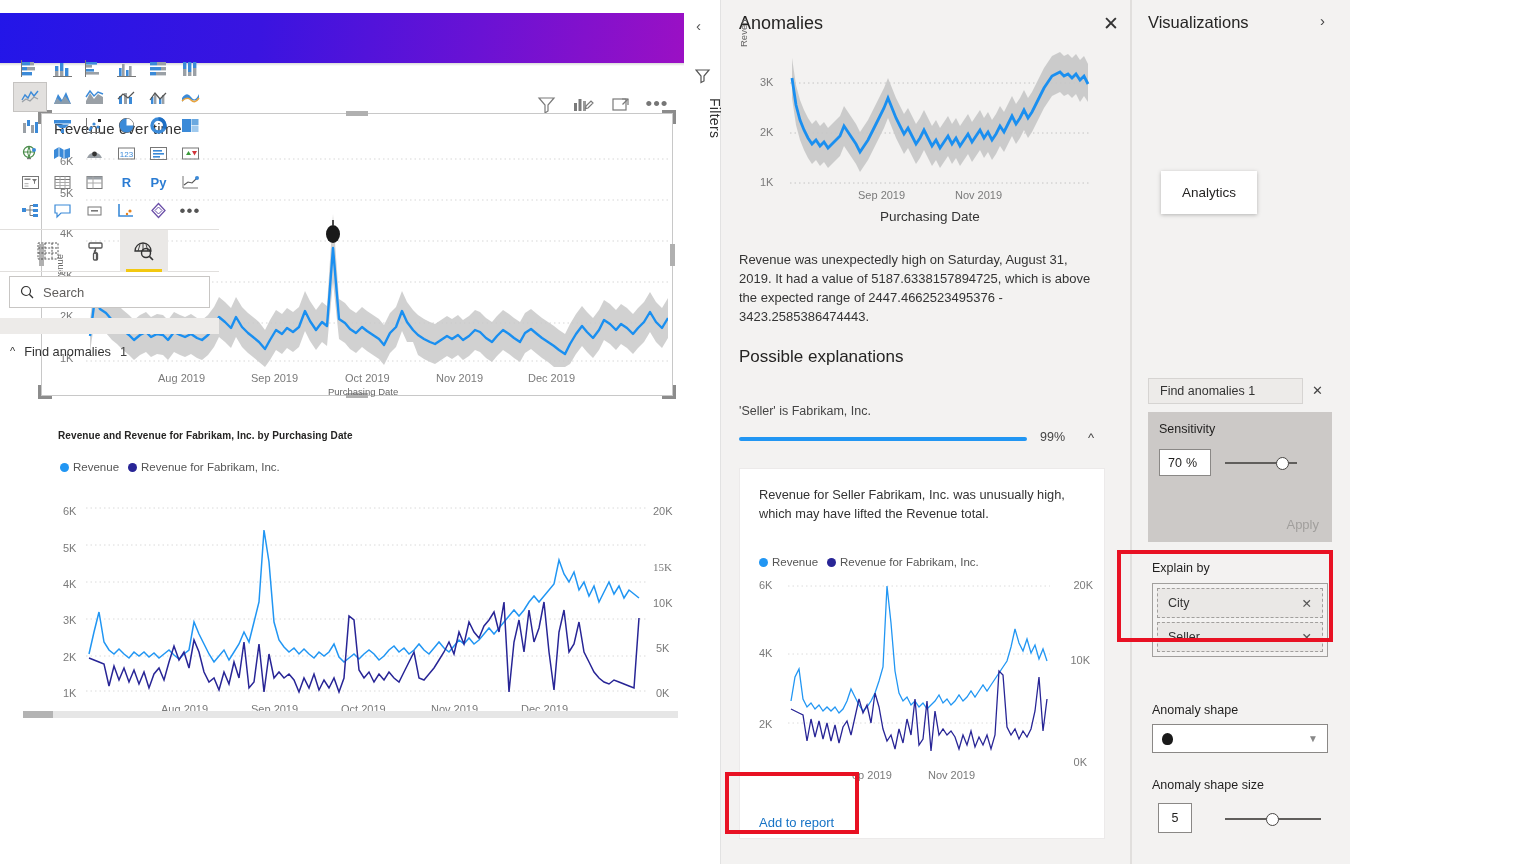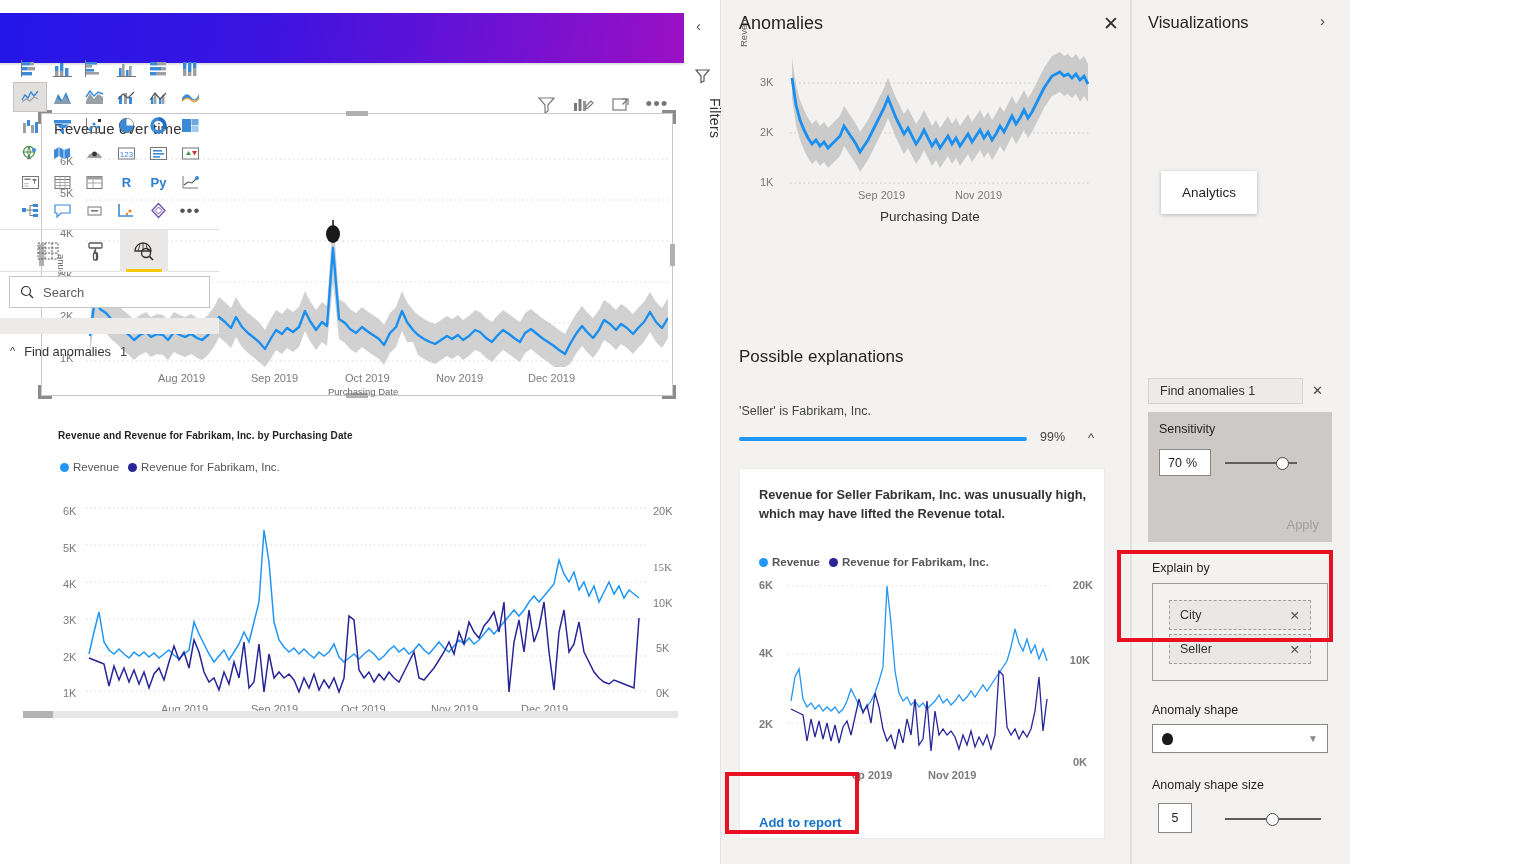--- a/index.html
+++ b/index.html
@@ -70,21 +70,21 @@
   .strength-row { position:absolute; right:28px; top:375px; display:flex; align-items:center; gap:6px;
      font-size:12.5px; color:#333; font-weight:bold;}
   .info-circ { width:15px; height:15px; border:1px solid #666; border-radius:50%; font-size:10px;
      display:flex; align-items:center; justify-content:center; color:#555; font-weight:normal; font-style:italic;}
   .expl-label { position:absolute; left:739px; top:404px; font-size:12.5px; color:#444;}
   .strength-bar { position:absolute; left:739px; top:437px; width:288px; height:4px; background:#2196f3; border-radius:2px;}
   .strength-pct { position:absolute; left:1040px; top:430px; font-size:12.5px; color:#444;}
   .strength-chev { position:absolute; left:1088px; top:430px; font-size:13px; color:#444; cursor:pointer;}
 
   .expl-card { position:absolute; left:739px; top:468px; width:366px; height:371px;
-     background:#fff; border:1px solid #eceaea;font-weight:bold; }
+     background:#fff; border:1px solid #eceaea; }
   .card-text { position:absolute; left:19px; top:16px; width:330px; font-size:12.8px; line-height:19px; color:#333;}
   .card-legend { position:absolute; left:19px; top:87px; }
   .add-report { position:absolute; left:19px; top:346px; font-size:13px; color:#1673c6; cursor:pointer;}
 
   .redbox { position:absolute; border:4px solid #e81123; pointer-events:none; }
 
   
   .viz-pane { position:absolute; left:1131px; top:0; width:219px; height:864px; background:#f3f2f1;
      border-left:1px solid #e1dfdd; }
   .vz-title { position:absolute; left:19px; top:12px; font-size:16.5px; color:#252423;}
@@ -122,21 +122,21 @@
   .sens-box { position:absolute; left:1148px; top:412px; width:184px; height:130px; background:#ccc9c7;}
   .sens-lbl { position:absolute; left:11px; top:10px; font-size:12.5px; color:#201f1e;}
   .sens-input { position:absolute; left:11px; top:37px; width:52px; height:27px; background:#fff;
      border:1px solid #8a8886; font-size:12.5px; color:#201f1e; display:flex; align-items:center; gap:4px; padding-left:8px;}
   .slider { position:absolute; height:2px; background:#605e5c; }
   .sl-knob { position:absolute; width:13px; height:13px; border-radius:50%; background:#fff; border:1.5px solid #484644; cursor:pointer;}
   .apply-btn { position:absolute; right:13px; bottom:10px; font-size:13px; color:#a19f9d;}
 
   .eb-wrap { position:absolute; left:1152px; top:561px; }
   .eb-lbl { font-size:12.5px; color:#201f1e; }
-  .eb-box { margin-top:8px; width:176px; border:1px solid #a19f9d; background:#f3f2f1; padding:16px; }
+  .eb-box { margin-top:8px; width:176px; border:1px solid #a19f9d; background:#f3f2f1; padding:4px; }
   .eb-item { height:30px; border:1px dashed #a19f9d; background:#eae8e6; display:flex; align-items:center;
      justify-content:space-between; padding:0 10px; font-size:12.5px; color:#333; margin-bottom:4px;}
   .eb-item:last-child{ margin-bottom:0;}
   .eb-x { font-size:12.5px; color:#555; cursor:pointer;}
 
   .as-lbl { position:absolute; left:1152px; top:703px; font-size:12.5px; color:#201f1e;}
   .as-select { position:absolute; left:1152px; top:724px; width:176px; height:29px; background:#fff;
      border:1px solid #8a8886; display:flex; align-items:center; justify-content:space-between; padding:0 9px; cursor:pointer;}
   .shape-dot { width:11px; height:12px; background:#1a1a1a; border-radius:50% 50% 45% 45%; }
   .as-chev { font-size:10px; color:#888; }
@@ -297,20 +297,21 @@
         <line x1="0" y1="143" x2="300" y2="143"></line>
     </g>
     <path fill="#c6c6c6" fill-opacity="0.9" d="M2,18 L6,45 L10,60 L14,70 L18,78 L22,84 L26,80 L30,86 L34,82 L38,88 L42,84 L46,80 L50,76 L54,66 L58,72 L62,78 L66,84 L70,92 L74,86 L78,80 L82,72 L86,64 L90,56 L94,48 L98,38 L102,48 L106,58 L110,66 L114,74 L118,68 L122,76 L126,84 L130,78 L134,70 L138,78 L142,86 L146,80 L150,88 L154,82 L158,76 L162,84 L166,78 L170,86 L174,80 L178,74 L182,82 L186,76 L190,70 L194,78 L198,72 L202,80 L206,74 L210,66 L214,72 L218,64 L222,56 L226,64 L230,58 L234,50 L238,58 L242,52 L246,44 L250,36 L254,28 L258,22 L262,16 L266,14 L270,12 L274,16 L278,14 L282,18 L286,14 L290,20 L294,16 L298,24 L298,62 L294,56 L290,62 L286,54 L282,58 L278,54 L274,56 L270,52 L266,54 L262,56 L258,62 L254,68 L250,76 L246,84 L242,92 L238,98 L234,90 L230,98 L226,104 L222,96 L218,104 L214,112 L210,106 L206,114 L202,120 L198,112 L194,118 L190,110 L186,116 L182,122 L178,114 L174,120 L170,126 L166,118 L162,124 L158,116 L154,122 L150,128 L146,120 L142,126 L138,118 L134,110 L130,118 L126,124 L122,116 L118,108 L114,114 L110,106 L106,98 L102,88 L98,78 L94,88 L90,96 L86,104 L82,112 L78,120 L74,126 L70,132 L66,124 L62,118 L58,112 L54,106 L50,116 L46,120 L42,124 L38,128 L34,122 L30,126 L26,120 L22,124 L18,118 L14,110 L10,100 L6,85 L2,58 Z"></path>
     <polyline fill="none" stroke="#1a8ff0" stroke-width="2.8" points="2,38 6,65 10,80 14,90 18,98 22,104 26,100 30,106 34,102 38,108 42,104 46,100 50,96 54,86 58,92 62,98 66,104 70,112 74,106 78,100 82,92 86,84 90,76 94,68 98,58 102,68 106,78 110,86 114,94 118,88 122,96 126,104 130,98 134,90 138,98 142,106 146,100 150,108 154,102 158,96 162,104 166,98 170,106 174,100 178,94 182,102 186,96 190,90 194,98 198,92 202,100 206,94 210,86 214,92 218,84 222,76 226,84 230,78 234,70 238,78 242,72 246,64 250,56 254,48 258,42 262,36 266,34 270,32 274,36 278,34 282,38 286,34 290,40 294,36 298,44"></polyline>
   </svg>
 
   <div class="axis-lbl" style="position:absolute; left:858px; top:189px;">Sep 2019</div>
   <div class="axis-lbl" style="position:absolute; left:955px; top:189px;">Nov 2019</div>
   <div style="position:absolute; left:880px; top:209px; font-size:13.5px; color:#333;">Purchasing Date</div>
 
+  <div class="anom-desc">Revenue was unexpectedly high on Saturday, August 31, 2019. It had a value of 5187.6338157894725, which is above the expected range of 2447.4662523495376 - 3423.2585386474443.</div>
   <div class="pe-title">Possible explanations</div>
 
   <div class="strength-row">
     <span>Strength</span>
     <span class="info-circ">i</span>
   </div>
 
   <div class="expl-label">'Seller' is Fabrikam, Inc.</div>
   <div class="strength-bar"></div>
   <div class="strength-pct">99%</div>

